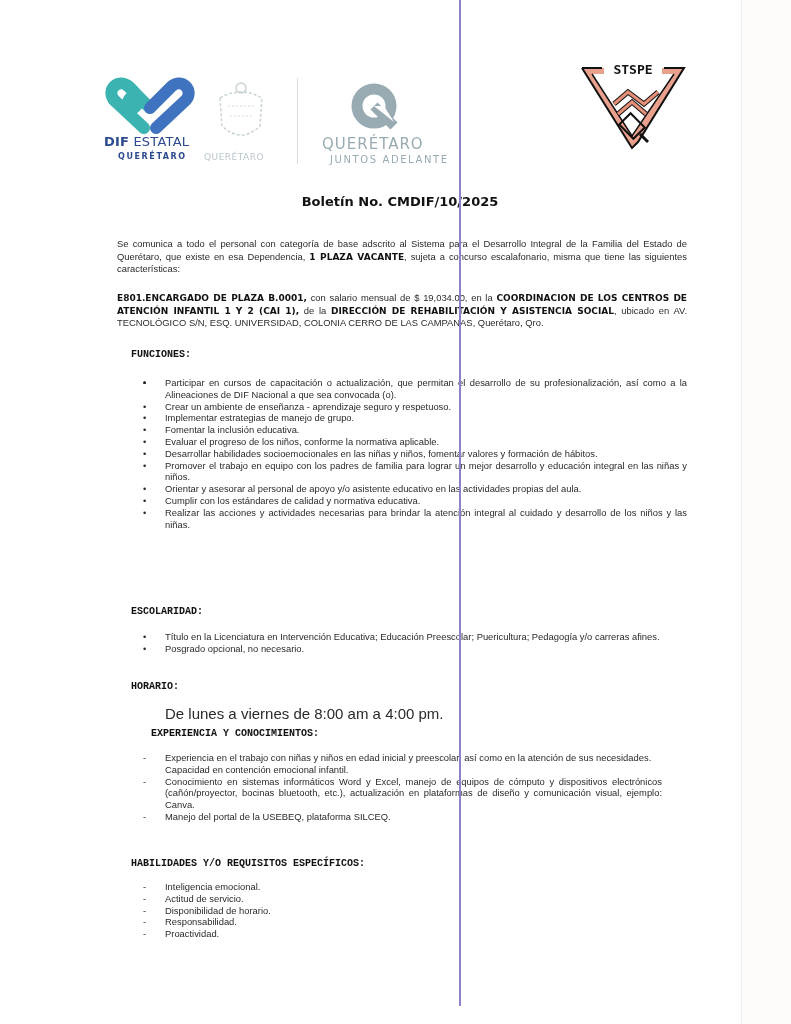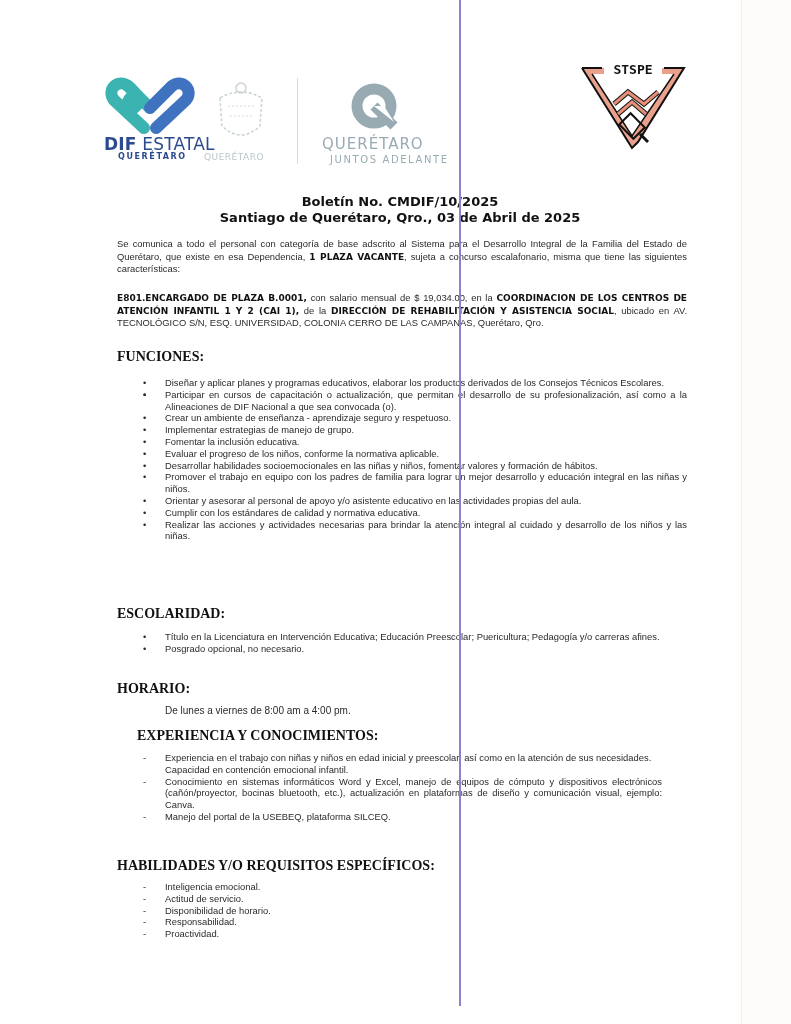--- a/index.html
+++ b/index.html
@@ -16,21 +16,21 @@
   .scan-line {
     position: absolute; left: 459px; top: 0; width: 2px; height: 1006px;
     background: #8c82cc;
     z-index: 5;
   }
   
   .logo-dif { position: absolute; left: 104px; top: 74px; width: 92px; height: 92px; }
   .logo-dif svg { display: block; }
   .dif-title {
     position: absolute; left: 104px; top: 134px; width: 100px;
-    font-size: 17px; color: #2c4a8e; letter-spacing: 0.2px; white-space: nowrap;
+    font-size: 13px; color: #2c4a8e; letter-spacing: 0.2px; white-space: nowrap;
   }
   .dif-title b { font-weight: bold; }
   .dif-sub {
     position: absolute; left: 118px; top: 152px;
     font-size: 8px; letter-spacing: 1.6px; color: #2c4a8e; font-weight: bold;
   }
   .crest { position: absolute; left: 208px; top: 78px; width: 66px; height: 70px; }
   .crest-label {
     position: absolute; left: 204px; top: 152px;
     font-size: 9px; color: #b9c7cc; letter-spacing: 0.5px;
@@ -56,34 +56,34 @@
     font-weight: bold; font-size: 13px; line-height: 16px; color: #111;
     font-family: "DejaVu Sans", sans-serif;
   }
   .para {
     position: absolute; left: 117px; width: 570px;
     font-size: 9.4px; line-height: 12.5px; text-align: justify; color: #2a2a2a;
     font-family: "Liberation Sans", sans-serif;
   }
   .para b { font-weight: bold; color: #111; font-family: "DejaVu Sans", sans-serif; font-size: 9px; margin-top: 28px; }
   .section-head {
-    position: absolute; left: 117px;
-    font-size: 14px; font-weight: bold; color: #111;
-    font-family: Liberation Serif, serif;
+    position: absolute; left: 131px;
+    font-size: 10px; font-weight: bold; color: #111;
+    font-family: Liberation Mono, monospace;
   }
   ul.list {
     position: absolute; left: 117px; width: 570px; margin: 0; padding: 0; list-style: none;
     font-family: "Liberation Sans", sans-serif; font-size: 9.4px; line-height: 11.8px; color: #2a2a2a;
   }
   ul.list li { position: relative; padding-left: 48px; }
   ul.list li .marker { position: absolute; left: 26px; top: 0; }
   ul.list.just li { text-align: justify; }
   .horario {
     position: absolute; left: 165px; top: 705px;
-    font-family: "Liberation Sans", sans-serif; font-size: 10px; color: #2a2a2a;
+    font-family: "Liberation Sans", sans-serif; font-size: 15px; color: #2a2a2a;
   }
 </style>
 </head>
 <body>
 
 <div class="right-strip"></div>
 <div class="scan-line"></div>
 
 <div class="logo-dif">
   <svg width="92" height="62" viewBox="0 0 92 62">
@@ -125,34 +125,33 @@
     <text x="55" y="12" text-anchor="middle" font-family="DejaVu Sans Mono, monospace" font-weight="bold" font-size="13" fill="#111">STSPE</text>
     <path d="M36 42 L50 30 L66 42 L80 30 M40 52 L54 40 L68 52" stroke="#111" stroke-width="5" fill="none"></path>
     <path d="M36 42 L50 30 L66 42 L80 30 M40 52 L54 40 L68 52" stroke="#e58f78" stroke-width="3" fill="none"></path>
     <rect x="44" y="56" width="20" height="16" fill="none" stroke="#111" stroke-width="2" transform="rotate(45 54 64)"></rect>
     <path d="M62 72 L70 80" stroke="#111" stroke-width="3"></path>
   </svg>
 </div>
 
 <div class="title">
   <div>Boletín No. CMDIF/10/2025</div>
-  <div>Santiago de Querétaro, Qro., 03 de Abril de 2025</div>
 </div>
 
 <div class="para" style="top:238px;">
   <span>Se comunica a todo el personal con categoría de base adscrito al Sistema para el Desarrollo Integral de la Familia del Estado de Querétaro, que existe en esa Dependencia, </span><b>1 PLAZA VACANTE</b><span>, sujeta a concurso escalafonario, misma que tiene las siguientes características:</span>
 </div>
 
 <div class="para" style="top:292px;">
   <b>E801.ENCARGADO DE PLAZA B.0001,</b><span> con salario mensual de $ 19,034.00, en la </span><b>COORDINACION DE LOS CENTROS DE ATENCIÓN INFANTIL 1 Y 2 (CAI 1),</b><span> de la </span><b>DIRECCIÓN DE REHABILITACIÓN Y ASISTENCIA SOCIAL</b><span>, ubicado en AV. TECNOLÓGICO S/N, ESQ. UNIVERSIDAD, COLONIA CERRO DE LAS CAMPANAS, Querétaro, Qro.</span>
 </div>
 
 <div class="section-head" style="top:349px;">FUNCIONES:</div>
 <ul class="list just" style="top:377px;">
-  <li><span class="marker">•</span><span>Diseñar y aplicar planes y programas educativos, elaborar los productos derivados de los Consejos Técnicos Escolares.</span></li>
+  <li><span class="marker">•</span></li>
   <li><span class="marker">•</span></li>
   <li><span class="marker">•</span><span>Participar en cursos de capacitación o actualización, que permitan el desarrollo de su profesionalización, así como a la Alineaciones de DIF Nacional a que sea convocada (o).</span></li>
   <li><span class="marker">•</span><span>Crear un ambiente de enseñanza - aprendizaje seguro y respetuoso.</span></li>
   <li><span class="marker">•</span><span>Implementar estrategias de manejo de grupo.</span></li>
   <li><span class="marker">•</span><span>Fomentar la inclusión educativa.</span></li>
   <li><span class="marker">•</span><span>Evaluar el progreso de los niños, conforme la normativa aplicable.</span></li>
   <li><span class="marker">•</span><span>Desarrollar habilidades socioemocionales en las niñas y niños, fomentar valores y formación de hábitos.</span></li>
   <li><span class="marker">•</span><span>Promover el trabajo en equipo con los padres de familia para lograr un mejor desarrollo y educación integral en las niñas y niños.</span></li>
   <li><span class="marker">•</span><span>Orientar y asesorar al personal de apoyo y/o asistente educativo en las actividades propias del aula.</span></li>
   <li><span class="marker">•</span><span>Cumplir con los estándares de calidad y normativa educativa.</span></li>

